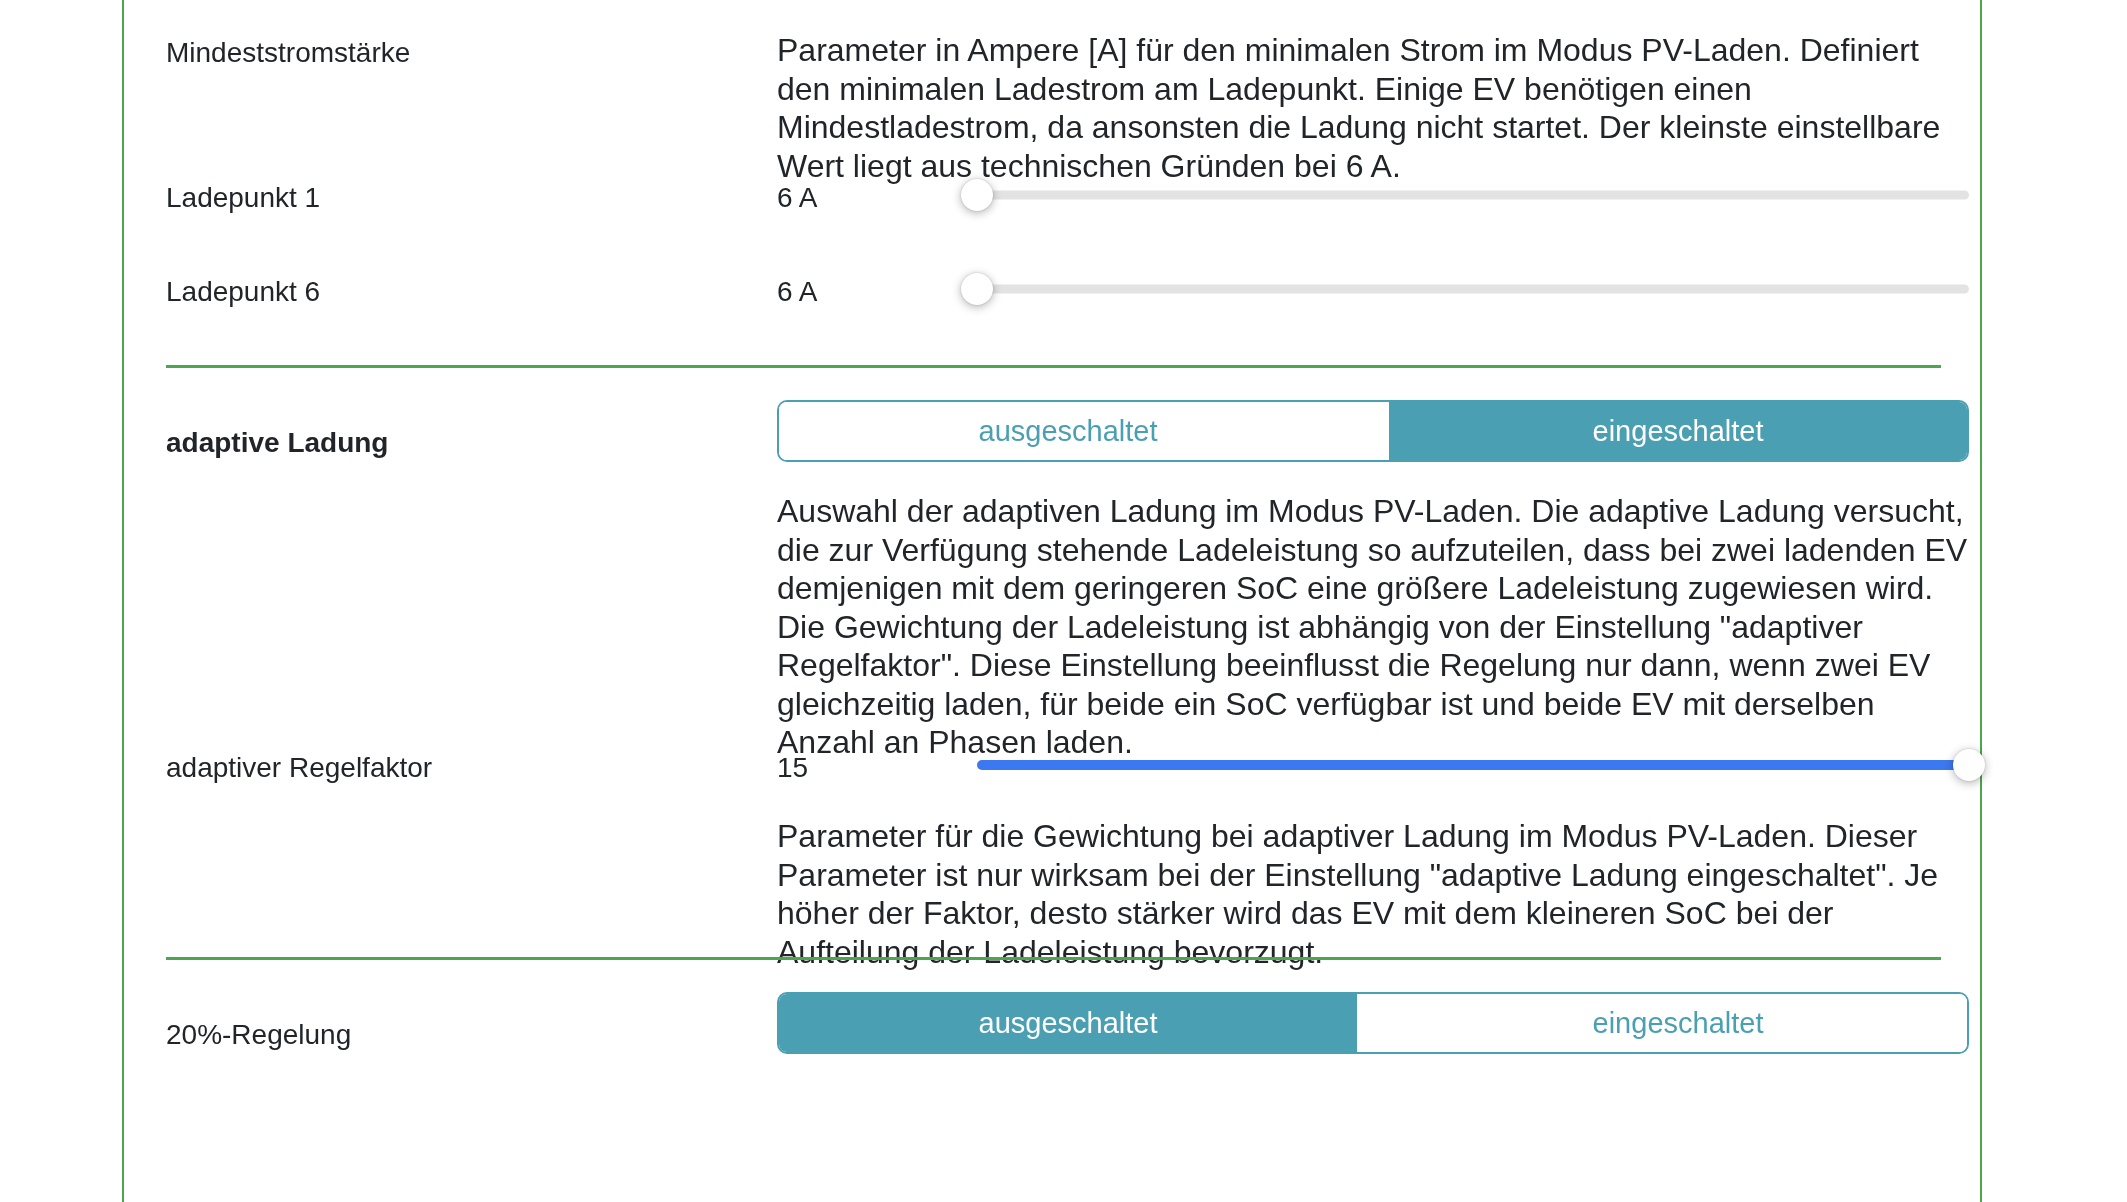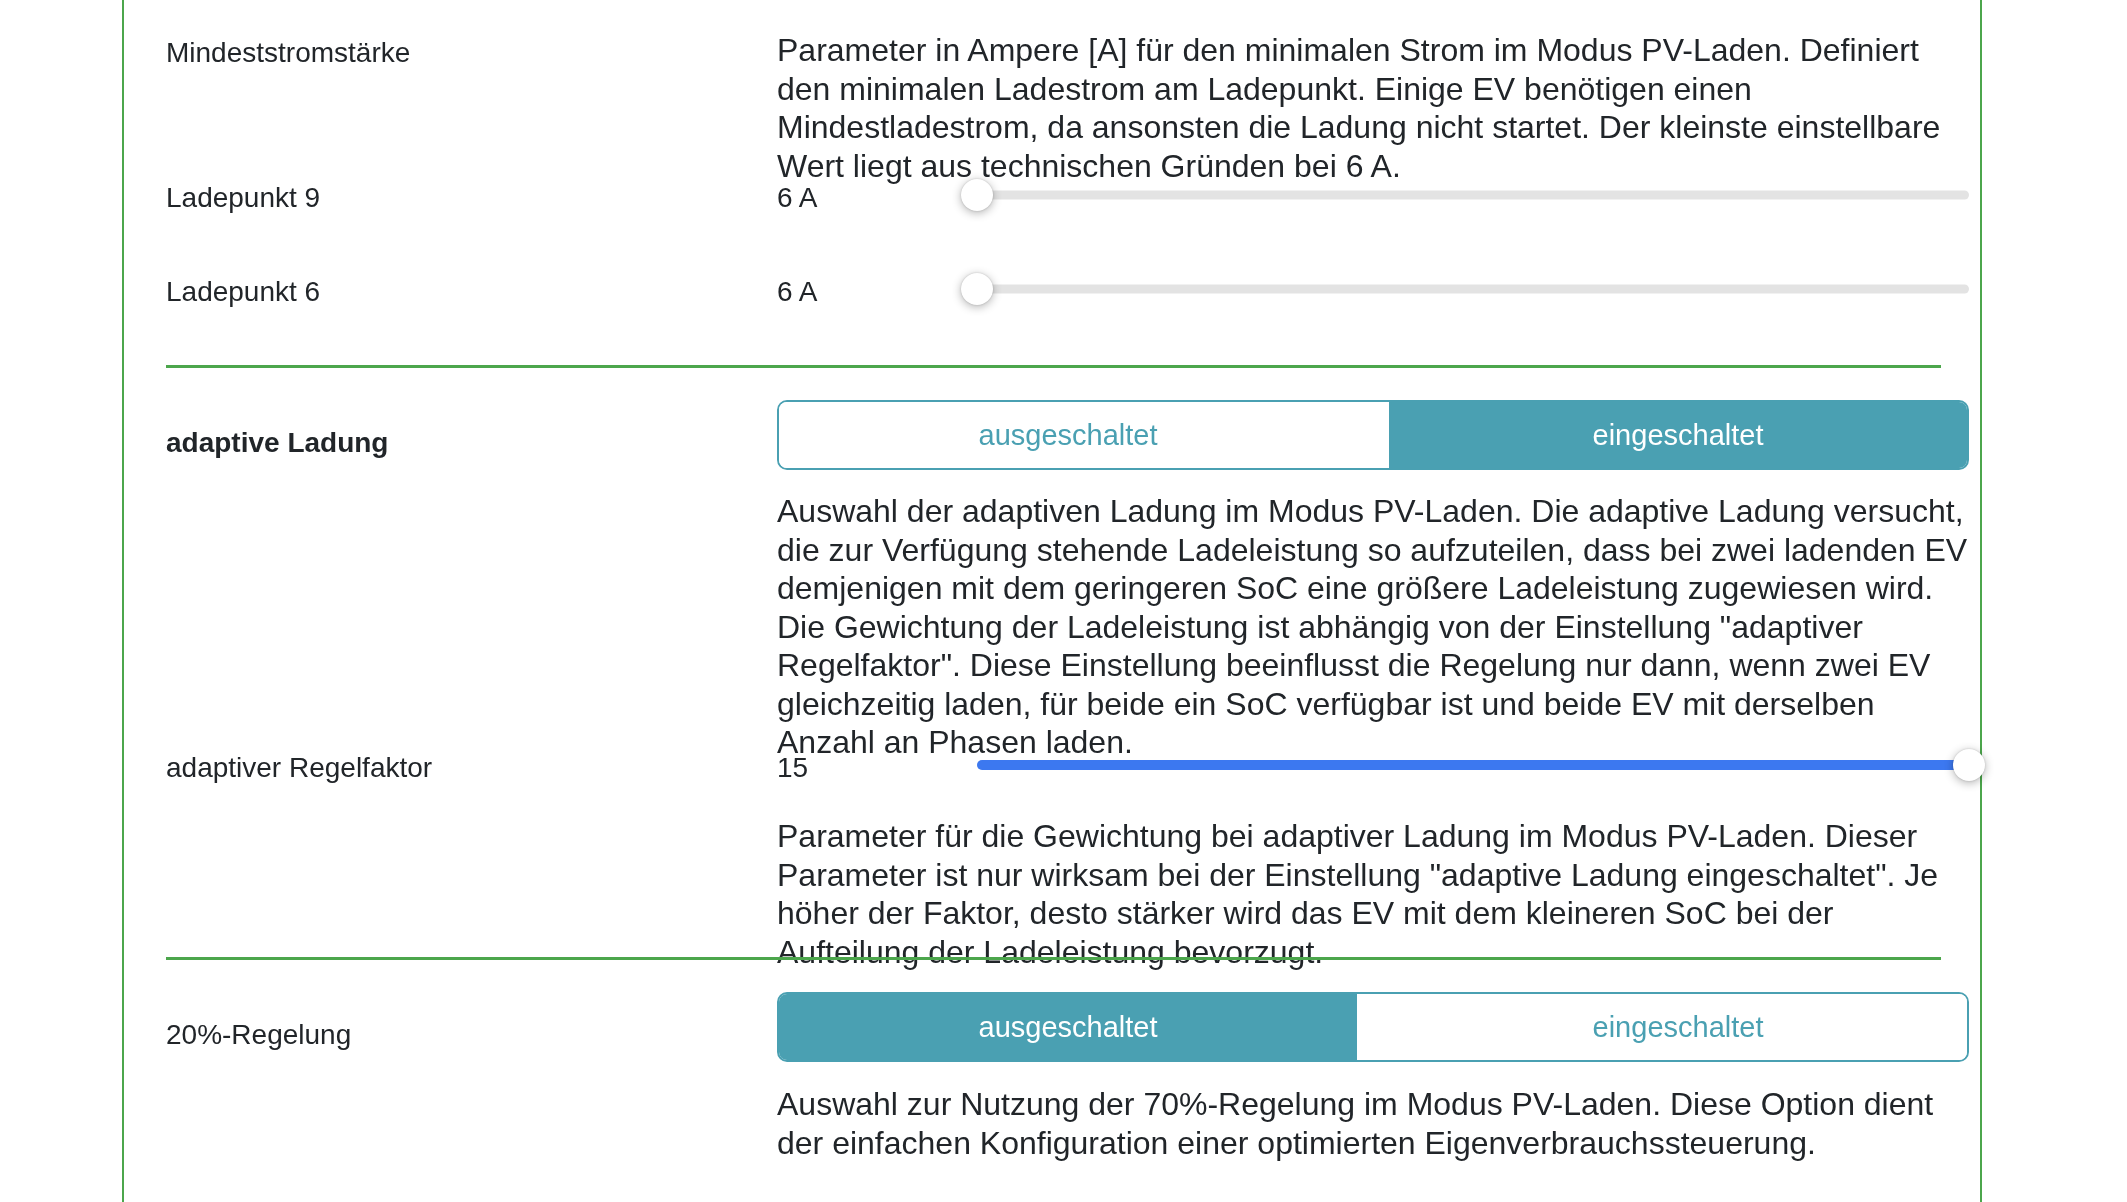--- a/index.html
+++ b/index.html
@@ -23,21 +23,21 @@
   
   .slider{position:absolute;left:977px;width:992px;height:32px;cursor:pointer;}
   .slider .track{position:absolute;left:0;right:0;top:50%;transform:translateY(-50%);
     height:9px;border-radius:5px;background:var(--track);}
   .slider .fill{position:absolute;left:0;top:50%;transform:translateY(-50%);
     height:10px;border-radius:5px;background:var(--blue);width:0;}
   .slider .thumb{position:absolute;top:0;width:32px;height:32px;border-radius:50%;
     background:#fff;box-shadow:0 2px 10px rgba(0,0,0,0.30), 0 0 2px rgba(0,0,0,0.18);}
 
   
-  .toggle{position:absolute;left:777px;width:1192px;height:70px;display:flex;
+  .toggle{position:absolute;left:777px;width:1192px;height:62px;display:flex;
     border:2px solid var(--teal);border-radius:10px;background:#fff;overflow:hidden;gap:32px;}
   .toggle .seg{flex:1;display:flex;align-items:center;justify-content:center;
     font-size:29px;color:var(--teal);background:#fff;cursor:pointer;user-select:none;}
   .toggle .seg.active{background:var(--teal);color:#fff;}
 
   
   .lbl-min{left:166px;top:36px;}
   .desc-min{left:777px;top:31px;}
   .lbl-cp1{left:166px;top:181px;}
   .val-cp1{left:777px;top:181px;}
@@ -60,21 +60,21 @@
 </style>
 </head>
 <body>
 
 <div class="page">
   <div class="panel"></div>
 
   <div class="label lbl-min">Mindeststromstärke</div>
   <div class="desc desc-min">Parameter in Ampere [A] für den minimalen Strom im Modus PV-Laden. Definiert den minimalen Ladestrom am Ladepunkt. Einige EV benötigen einen Mindestladestrom, da ansonsten die Ladung nicht startet. Der kleinste einstellbare Wert liegt aus technischen Gründen bei 6 A.</div>
 
-  <div class="label lbl-cp1">Ladepunkt 9</div>
+  <div class="label lbl-cp1">Ladepunkt 1</div>
   <div class="value val-cp1">6 A</div>
   <div class="slider sl-cp1">
     <div class="track"></div>
     <div class="fill" style="width: 0%;"></div>
     <div class="thumb" style="left: calc(0% - 16px);"></div>
   </div>
 
   <div class="label lbl-cp2">Ladepunkt 6</div>
   <div class="value val-cp2">6 A</div>
   <div class="slider sl-cp2">
@@ -101,14 +101,13 @@
   </div>
   <div class="desc desc-factor">Parameter für die Gewichtung bei adaptiver Ladung im Modus PV-Laden. Dieser Parameter ist nur wirksam bei der Einstellung "adaptive Ladung eingeschaltet". Je höher der Faktor, desto stärker wird das EV mit dem kleineren SoC bei der Aufteilung der Ladeleistung bevorzugt.</div>
 
   <div class="divider div2"></div>
 
   <div class="label lbl-70">20%-Regelung</div>
   <div class="toggle tg-70">
     <div class="seg active">ausgeschaltet</div>
     <div class="seg">eingeschaltet</div>
   </div>
-  <div class="desc desc-70">Auswahl zur Nutzung der 70%-Regelung im Modus PV-Laden. Diese Option dient der einfachen Konfiguration einer optimierten Eigenverbrauchssteuerung.</div>
 </div>
 
 </body></html>

